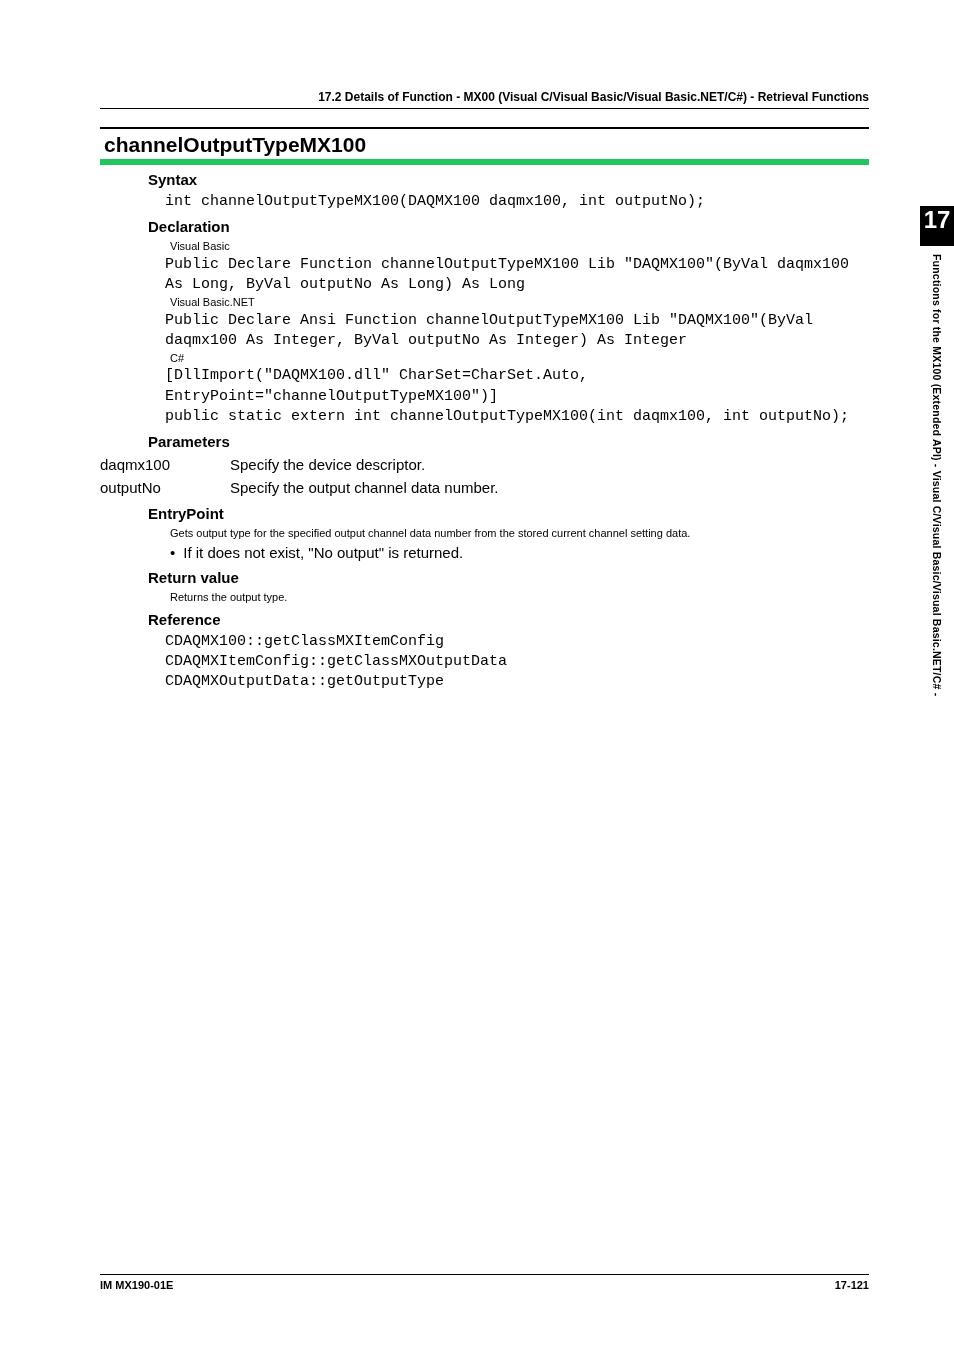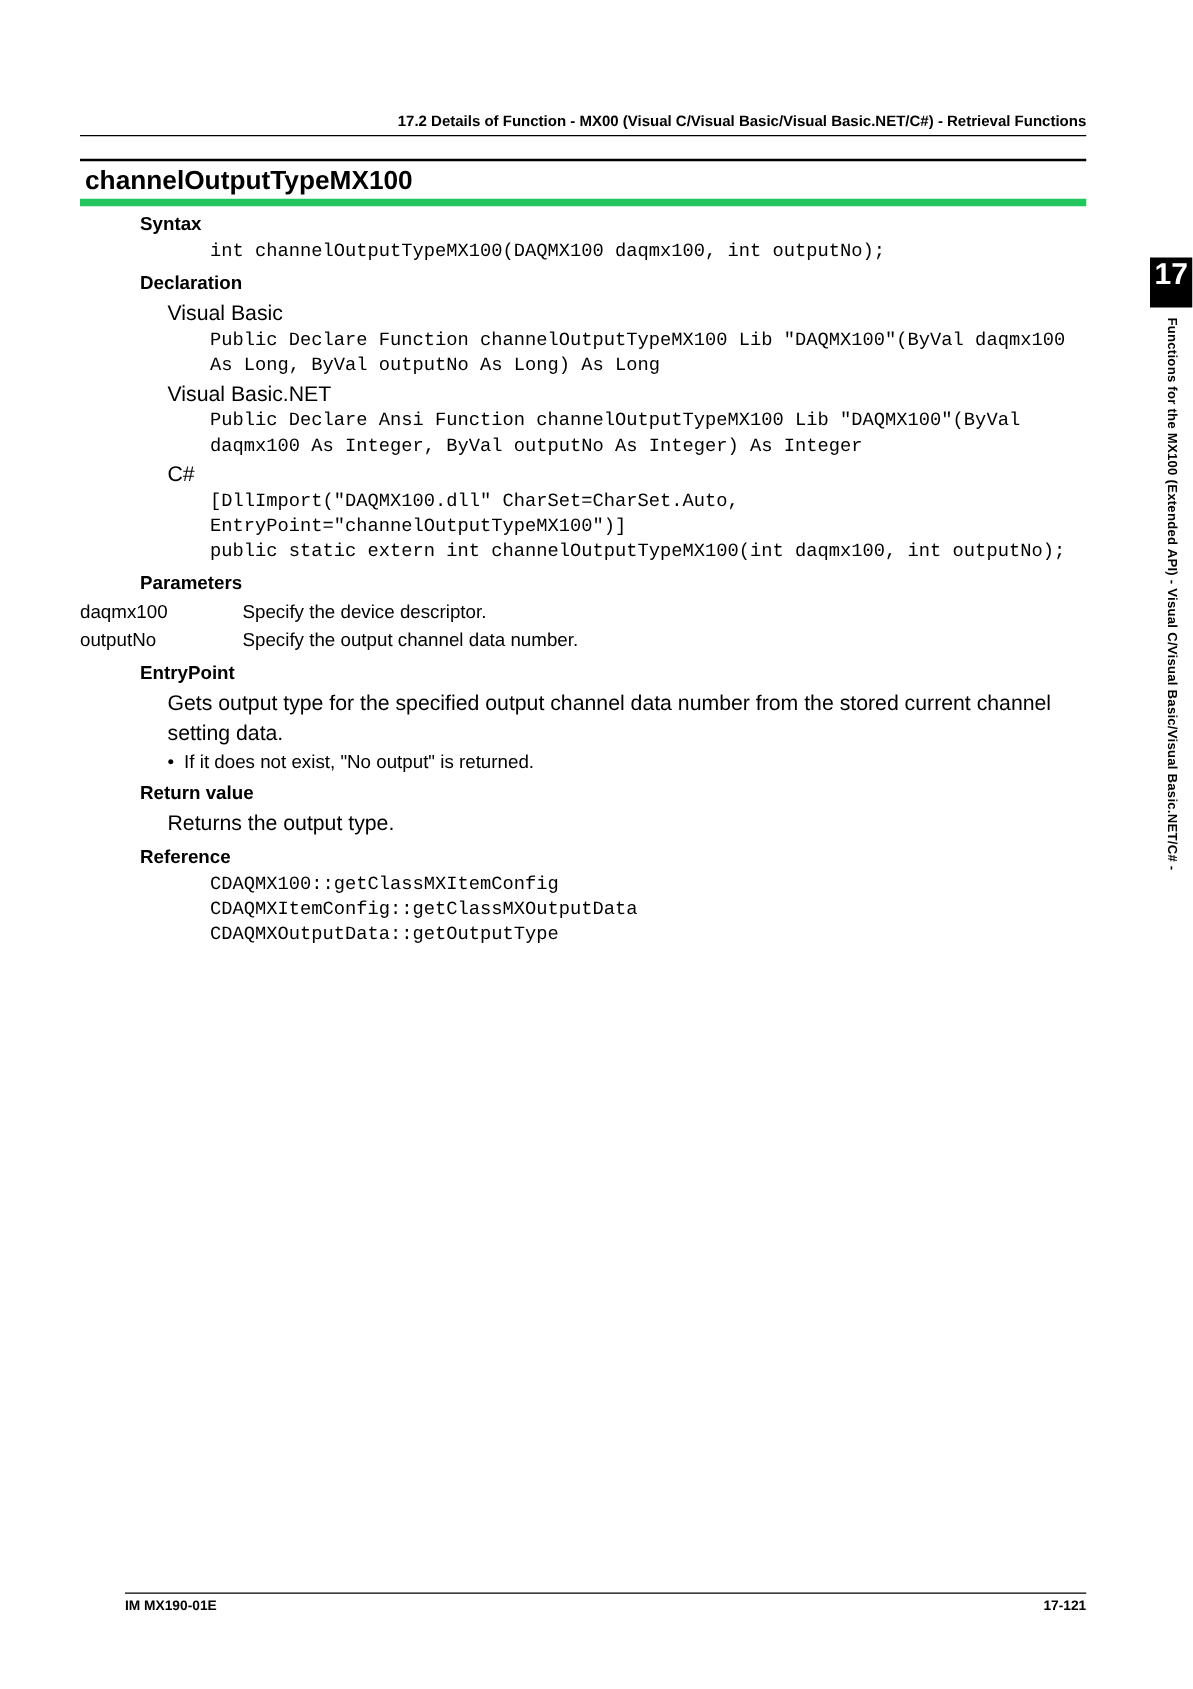--- a/index.html
+++ b/index.html
@@ -6,21 +6,21 @@
     margin: 0;
     padding: 0;
     font-family: Arial, Helvetica, sans-serif;
     background: #fff;
     width: 954px;
     height: 1351px;
     position: relative;
     box-sizing: border-box;
   }
   .page {
-    padding: 90px 85px 0 64px;
+    padding: 90px 85px 0 100px;
     position: relative;
   }
   .top-header {
     font-size: 12px;
     font-weight: bold;
     text-align: right;
     border-bottom: 1.5px solid #000;
     padding-bottom: 4px;
     margin-bottom: 18px;
   }
@@ -35,26 +35,26 @@
   .sub-heading {
     font-size: 15px;
     font-weight: bold;
     margin-left: 48px;
     margin-top: 6px;
     margin-bottom: 4px;
   }
   .code-line {
     font-family: "Courier New", monospace;
     font-size: 15px;
-    margin-left: 104px;
+    margin-left: 65px;
     line-height: 1.35;
     white-space: pre-wrap;
   }
   .body-text {
-    font-size: 17px;
+    font-size: 11px;
     margin-left: 70px;
     line-height: 1.4;
   }
   .param-row {
     display: flex;
     font-size: 15px;
     line-height: 1.5;
   }
   .param-name {
     width: 130px;

